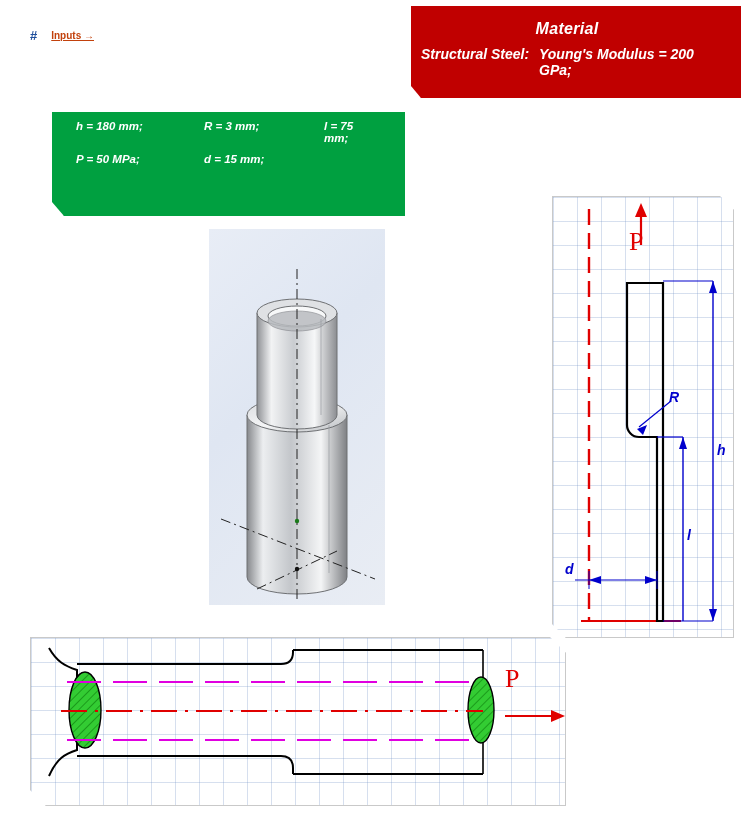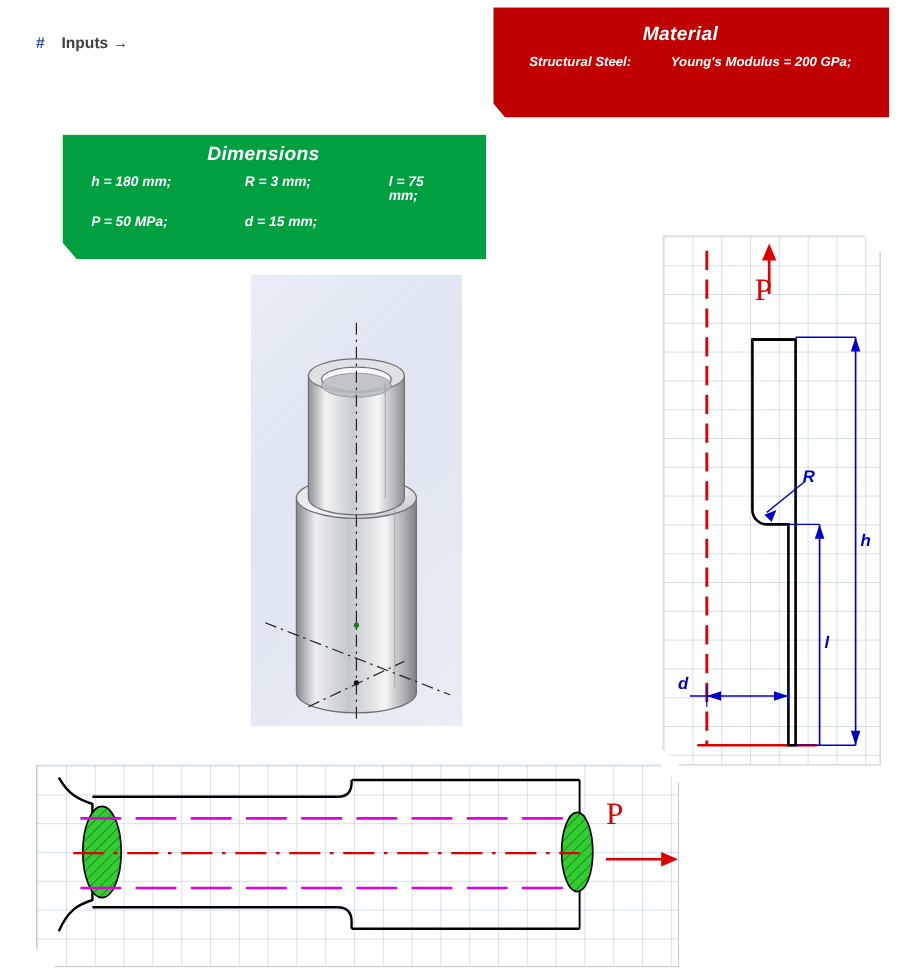--- a/index.html
+++ b/index.html
@@ -5,40 +5,40 @@
   html,body{margin:0;padding:0;}
   body{
     width:752px;height:815px;position:relative;background:#ffffff;
     font-family:"Liberation Sans", sans-serif;overflow:hidden;
   }
   .abs{position:absolute;}
 
   
   #inputs-row{left:30px;top:28px;display:flex;align-items:center;gap:14px;}
   #hash-mark{color:#1f4e9c;font-weight:bold;font-size:13px;}
-  #inputs-label{color:#404040;font-weight:bold;font-size:13px;font-style:normal;}
+  #inputs-label{color:#c2410c;font-weight:bold;font-size:10px;font-style:normal;text-decoration:underline;}
 
   
   .callout{
     color:#ffffff;font-style:italic;font-weight:bold;
     box-shadow:3px 4px 5px rgba(0,0,0,.35);
     padding:8px 28px 12px 10px;box-sizing:border-box;
   }
   .callout .title{
     text-align:center;font-size:16px;font-weight:bold;font-style:italic;
     margin-bottom:8px;letter-spacing:.3px;
   }
 
   
   #material-box{
     left:411px;top:6px;width:330px;height:92px;background:#c00000;
     clip-path:polygon(0 0,100% 0,100% 100%,10px 100%,0 calc(100% - 12px));
   }
   #material-box .title{margin-top:6px;}
-  #material-box .row{display:flex;font-size:11px;font-style:italic;font-weight:bold;margin-left:20px;}
+  #material-box .row{display:flex;font-size:14px;font-style:italic;font-weight:bold;}
   #material-box .row .k{width:118px;text-align:left;}
   #material-box .row .v{flex:1;text-align:left;}
   #material-box .row.second .k{width:118px;}
 
   
   #dimensions-box{
     left:52px;top:112px;width:353px;height:104px;background:#00a040;
     clip-path:polygon(0 0,100% 0,100% 100%,12px 100%,0 calc(100% - 14px));
   }
   #dimensions-box .grid{display:grid;grid-template-columns:128px 120px auto;row-gap:9px;padding-left:14px;}
@@ -84,21 +84,20 @@
 
 <div class="abs callout" id="material-box">
   <div class="title">Material</div>
   <div class="row">
     <span class="k">Structural Steel:</span>
     <span class="v">Young's Modulus = 200 GPa;</span>
   </div>
 </div>
 
 <div class="abs callout" id="dimensions-box">
-  <div class="title">Dimensions</div>
   <div class="grid">
     <span class="cell">h = 180 mm;</span>
     <span class="cell">R = 3 mm;</span>
     <span class="cell">l = 75 mm;</span>
     <span class="cell">P = 50 MPa;</span>
     <span class="cell">d = 15 mm;</span>
     <span class="cell"></span>
   </div>
 </div>
 

